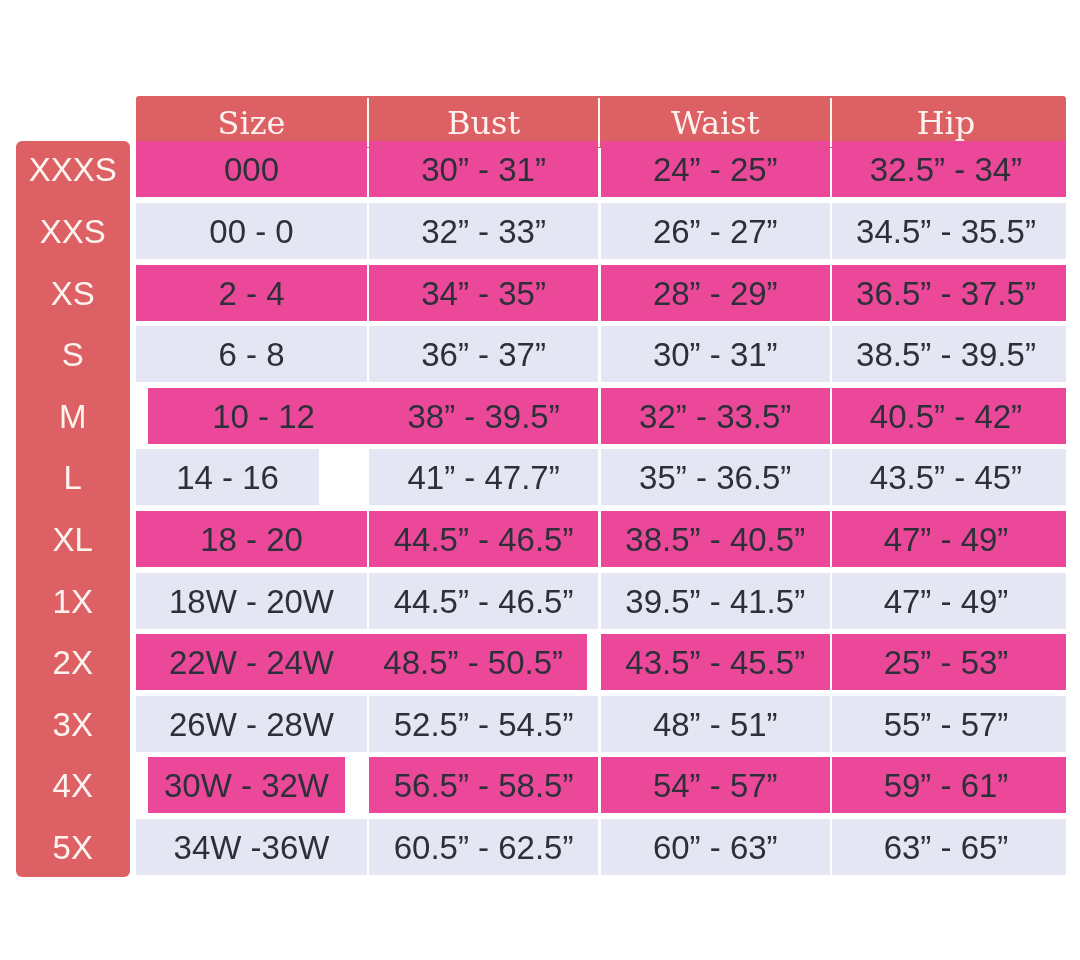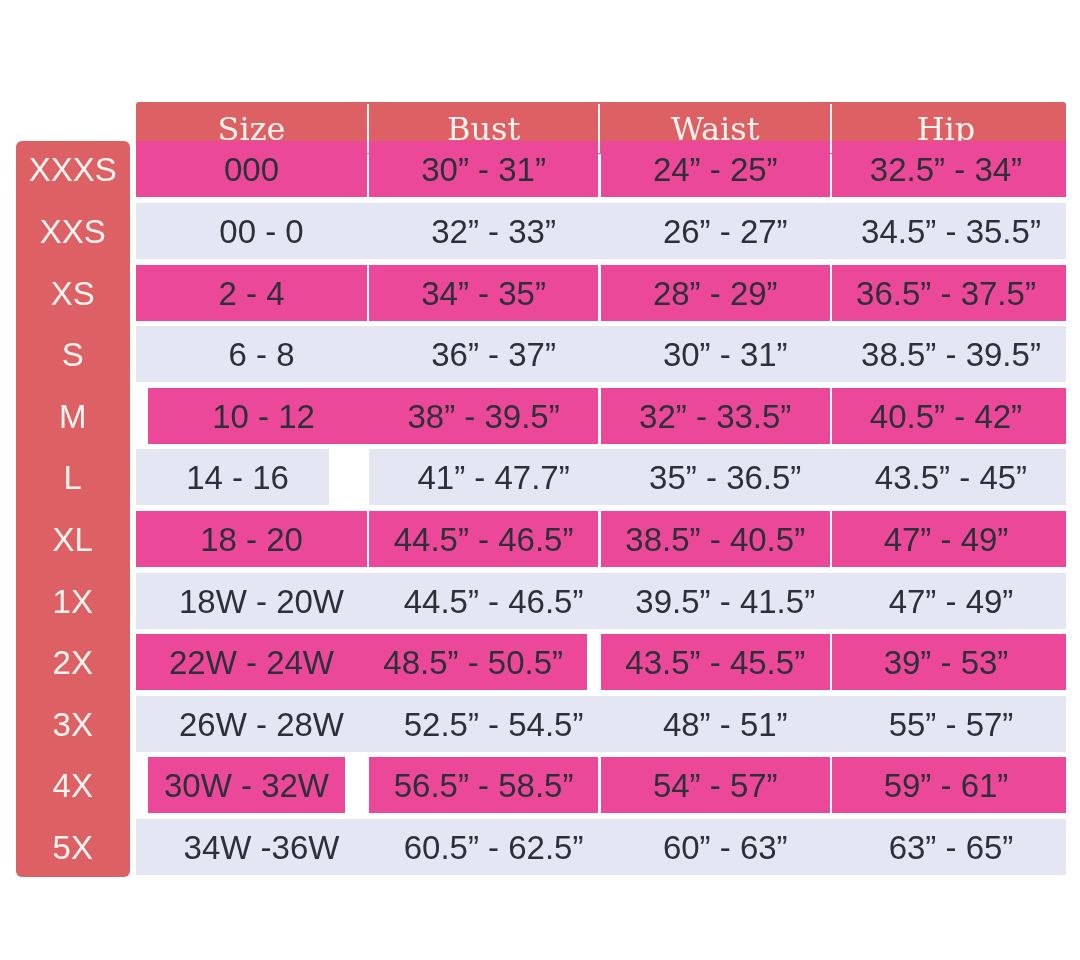--- a/index.html
+++ b/index.html
@@ -42,21 +42,21 @@
     font-size: 33px;
     line-height: 58px;
     text-align: center;
     white-space: nowrap;
   }
 
   
   .head-row {
     position: absolute;
     left: 136px;
-    top: 102px;
+    top: 96px;
     width: 930px;
     height: 52.2px;
     background: #dd6065;
     border-radius: 3px;
   }
   .head-cell {
     position: absolute;
     top: 0;
     height: 52.2px;
     color: #fdf3ee;
@@ -94,21 +94,21 @@
     height: 56px;
     color: #2e3039;
     font-size: 33px;
     line-height: 58px;
     text-align: center;
     white-space: nowrap;
     overflow: hidden;
   }
   .body-cell.col-hip, .head-cell.col-hip { padding-right: 6.3px; box-sizing: border-box; }
   .row-a .body-cell { background: #ec4899; }
-  .row-b .body-cell { background: #e5e6f3; padding-left: 10px; }
+  .row-b .body-cell { background: #e5e6f3; }
 </style>
 </head>
 <body>
 
 <div id="size-chart">
   <div class="head-row">
     <div class="head-cell" style="left:0px;width:231px">Size</div>
     <div class="head-cell" style="left:233.4px;width:228.4px">Bust</div>
     <div class="head-cell" style="left:464.8px;width:228.9px">Waist</div>
     <div class="head-cell col-hip" style="left:696.3px;width:233.7px">Hip</div>
@@ -178,21 +178,21 @@
     <div class="body-row row-b" style="top:572.6px">
       <div class="body-cell" style="left:0px;width:231px">18W - 20W</div>
       <div class="body-cell" style="left:233.4px;width:228.4px">44.5” - 46.5”</div>
       <div class="body-cell" style="left:464.8px;width:228.9px">39.5” - 41.5”</div>
       <div class="body-cell col-hip" style="left:696.3px;width:233.7px">47” - 49”</div>
     </div>
     <div class="body-row row-a" style="top:634.2px">
       <div class="body-cell" style="left:0px;width:231px">22W - 24W</div>
       <div class="body-cell" style="left:223px;width:228.4px">48.5” - 50.5”</div>
       <div class="body-cell" style="left:464.8px;width:228.9px">43.5” - 45.5”</div>
-      <div class="body-cell col-hip" style="left:696.3px;width:233.7px">39” - 53”</div>
+      <div class="body-cell col-hip" style="left:696.3px;width:233.7px">25” - 53”</div>
     </div>
     <div class="body-row row-b" style="top:695.8px">
       <div class="body-cell" style="left:0px;width:231px">26W - 28W</div>
       <div class="body-cell" style="left:233.4px;width:228.4px">52.5” - 54.5”</div>
       <div class="body-cell" style="left:464.8px;width:228.9px">48” - 51”</div>
       <div class="body-cell col-hip" style="left:696.3px;width:233.7px">55” - 57”</div>
     </div>
     <div class="body-row row-a" style="top:757.4px">
       <div class="body-cell" style="left:12px;width:197px">30W - 32W</div>
       <div class="body-cell" style="left:233.4px;width:228.4px">56.5” - 58.5”</div>

